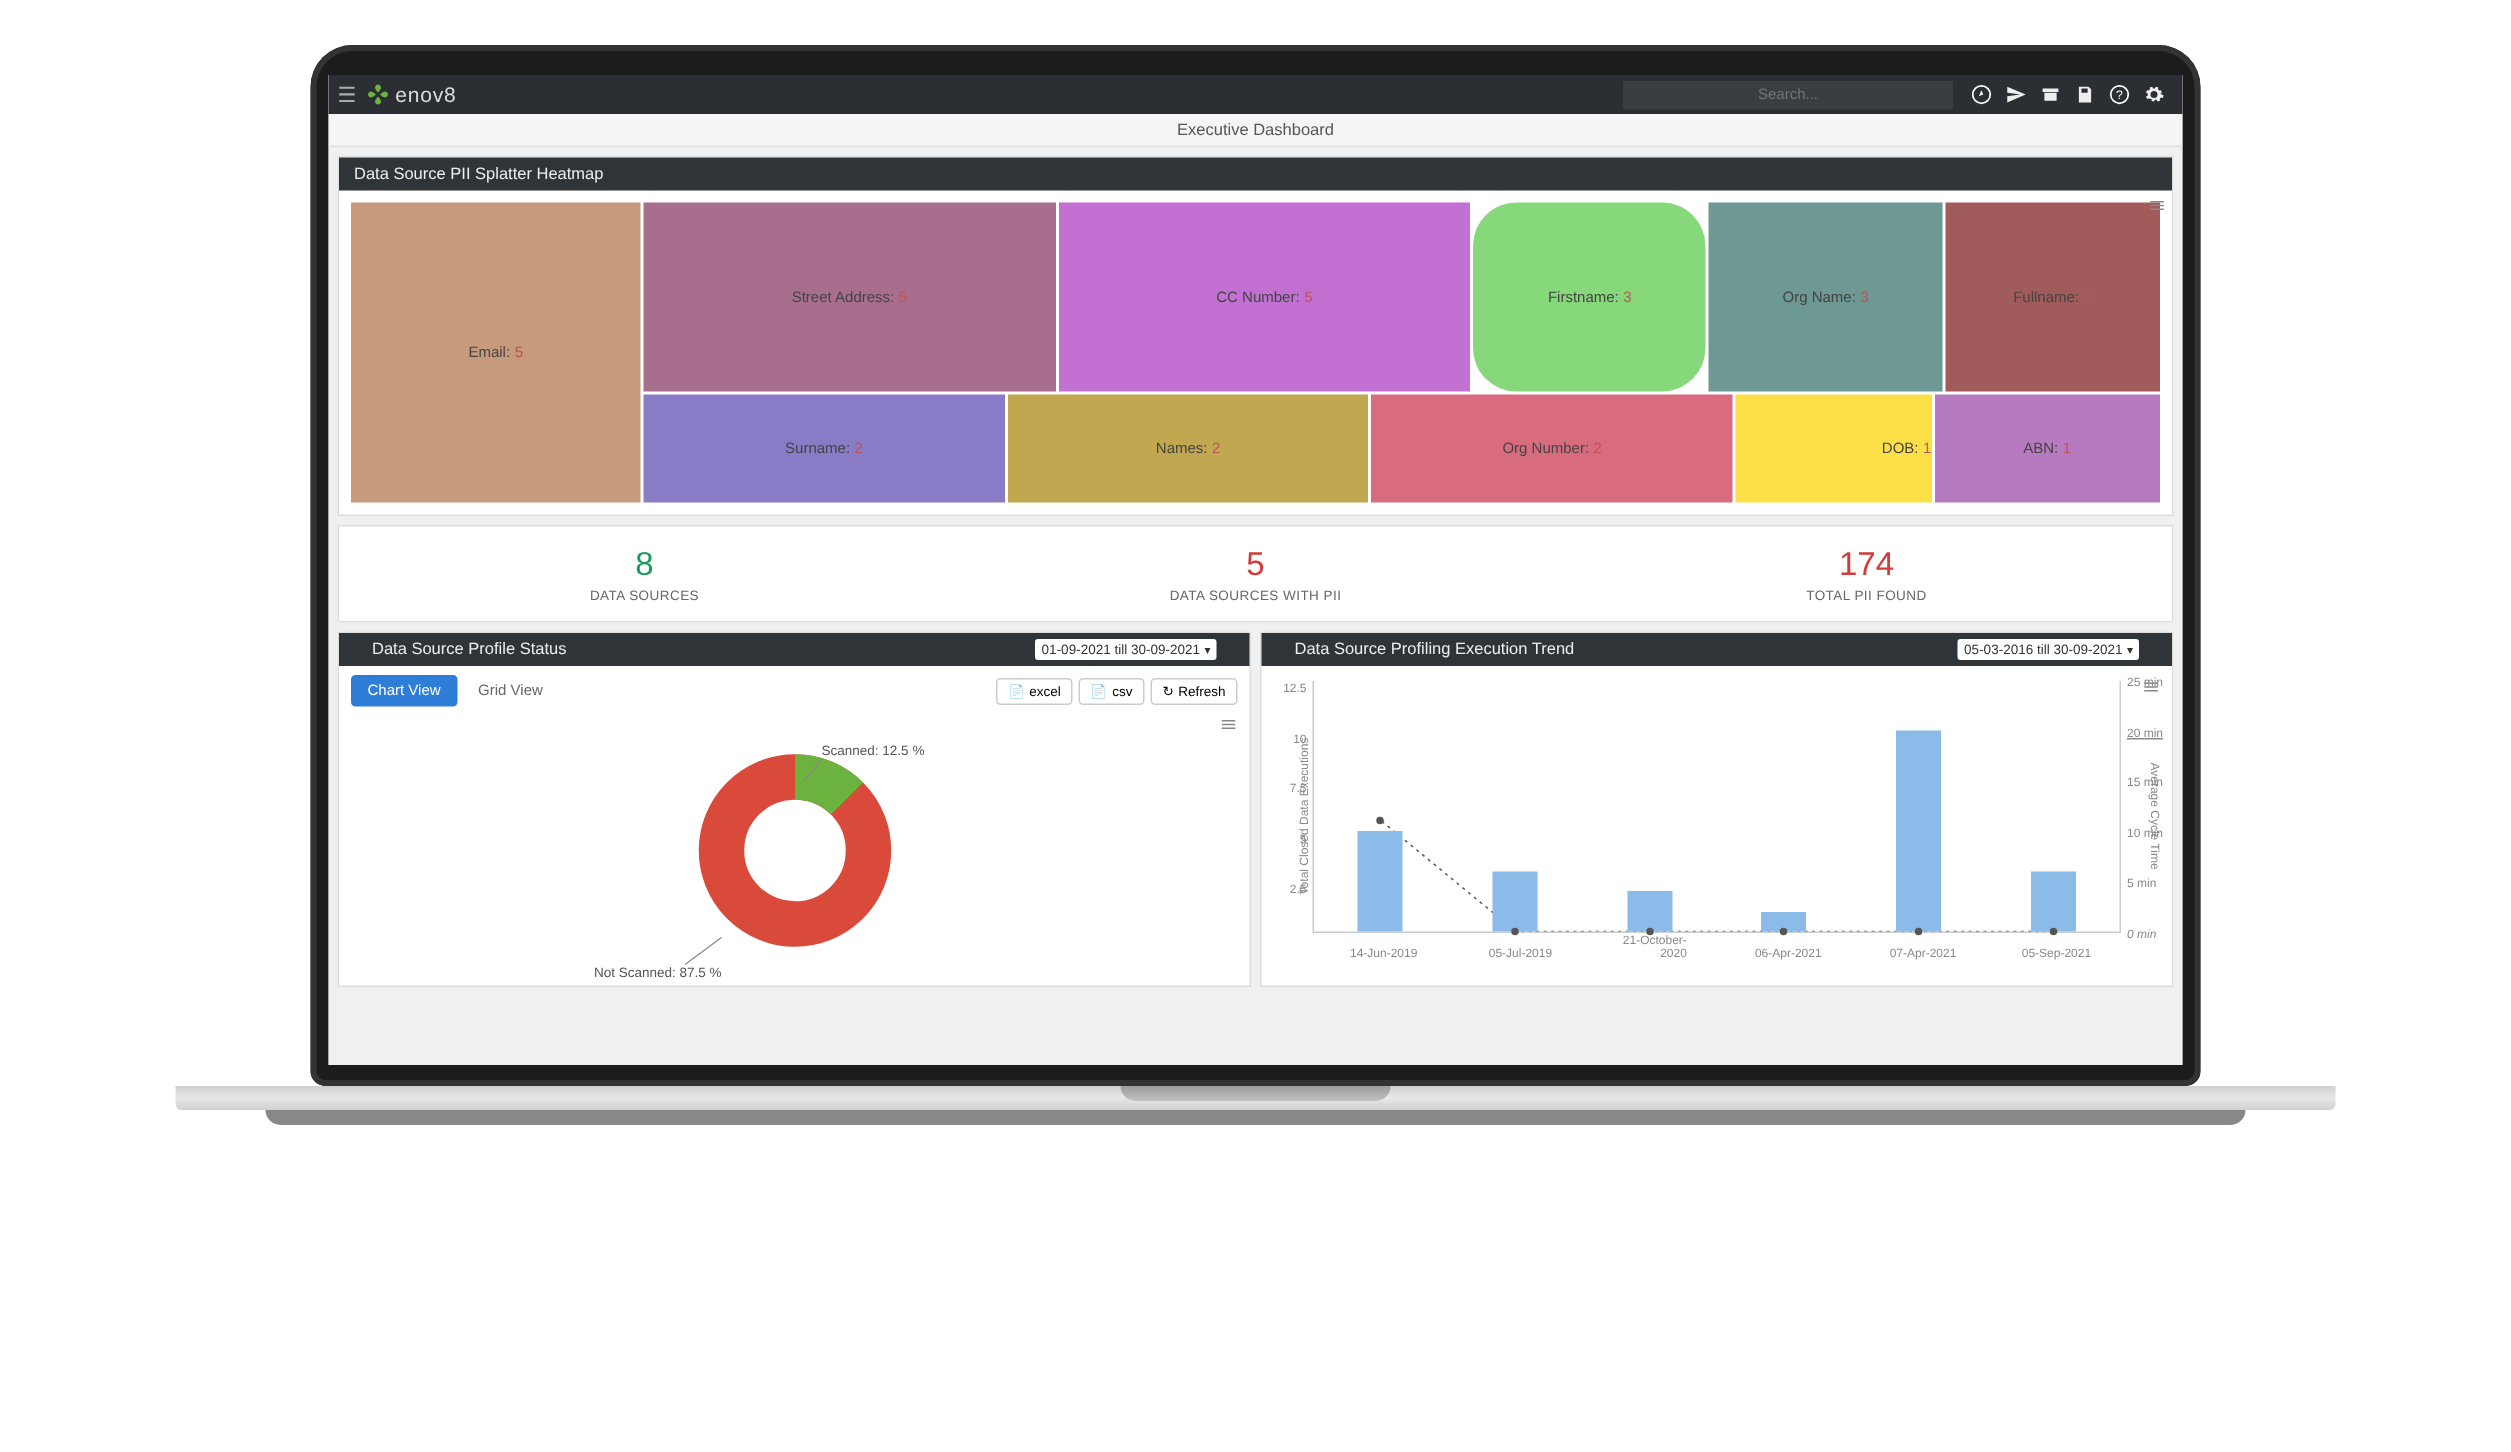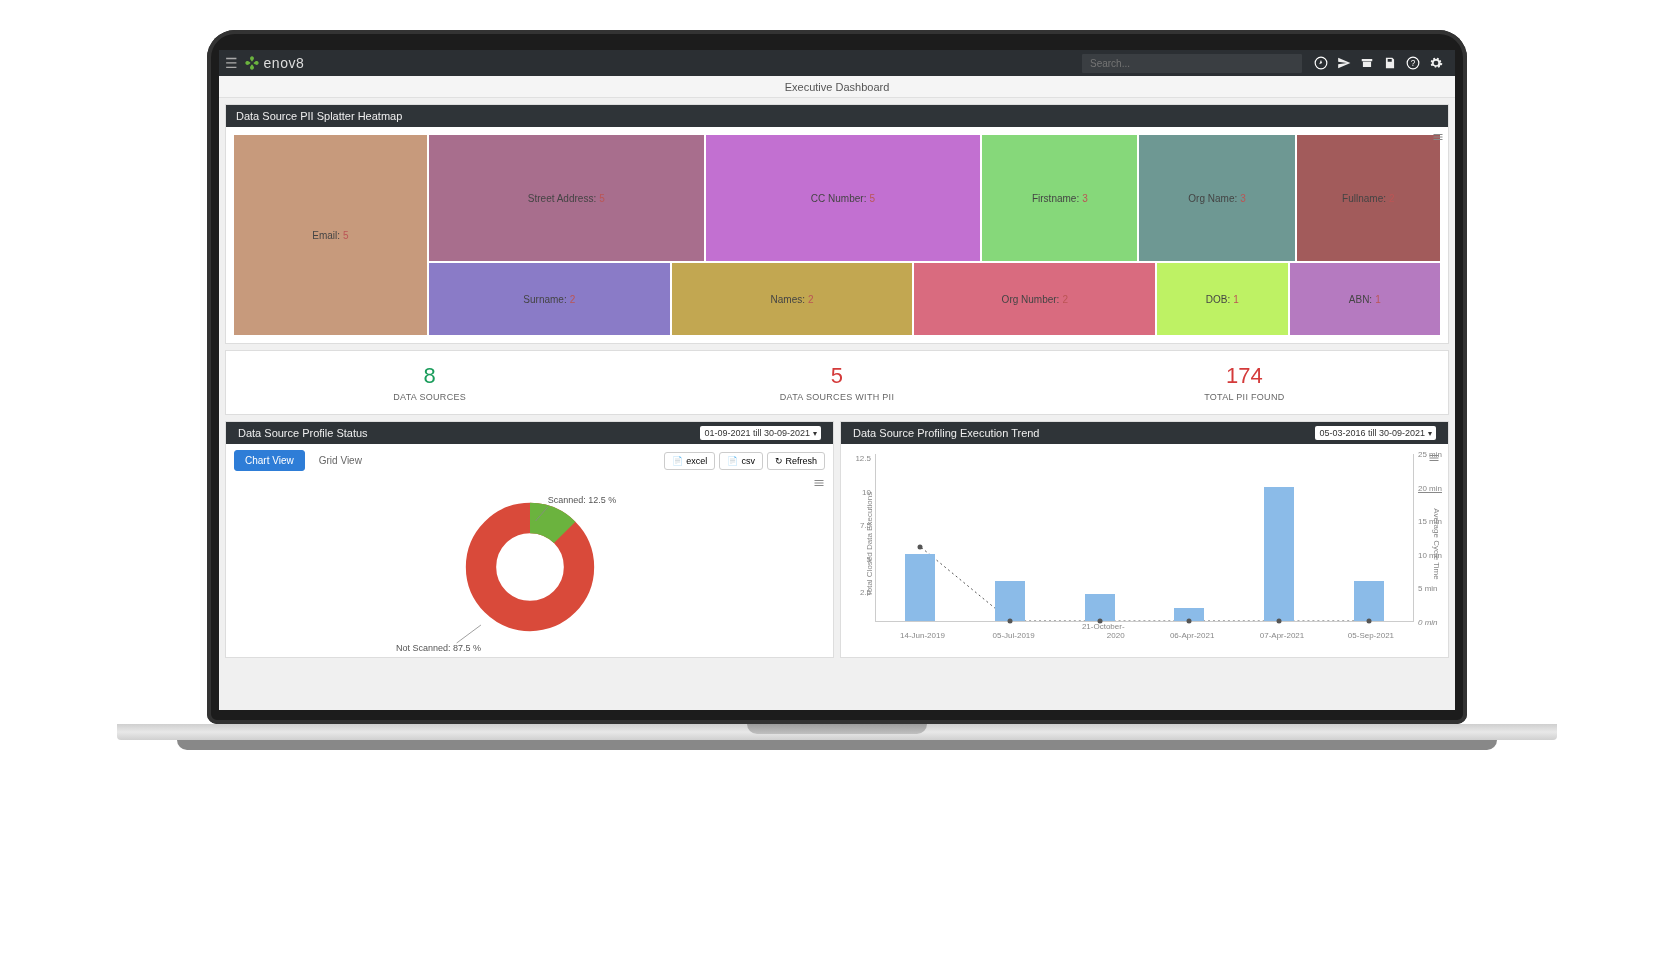--- a/index.html
+++ b/index.html
@@ -10,21 +10,21 @@
     .base{height:30px;position:relative}
     .base-top{height:16px;background:linear-gradient(#cfcfcf,#e8e8e8 50%,#d0d0d0);border-radius:0 0 4px 4px;position:relative;width:1440px;left:-90px}
     .base-notch{position:absolute;left:50%;transform:translateX(-50%);top:0;width:180px;height:10px;border-radius:0 0 12px 12px;background:linear-gradient(#9c9c9c,#c0c0c0)}
     .base-bottom{height:10px;width:1320px;margin:0 auto;position:relative;left:-30px;background:#888;border-radius:0 0 40px 40px}
     .topbar{height:26px;background:#2b2f33;display:flex;align-items:center;padding:0 6px;color:#ddd;gap:6px}
     .menu-btn{cursor:pointer;font-size:14px;color:#aaa}
     .logo{display:flex;align-items:center;gap:4px;color:#ddd;font-size:14px;letter-spacing:.5px}
     .logo svg{width:16px;height:16px}
     .logo b{font-weight:400}
     .flex-grow{flex:1}
-    .search{background:#3a3e42;border:none;color:#ddd;font-size:10px;padding:4px 8px;width:220px;border-radius:1px}
+    .search{background:#3a3e42;border:none;color:#ddd;font-size:10px;padding:4px 8px;width:220px;text-align:center;border-radius:1px}
     .ticons{display:flex;gap:9px;align-items:center;padding:0 6px}
     .ticon{width:14px;height:14px;cursor:pointer;color:#eee}
     .ticon svg{width:100%;height:100%;fill:currentColor}
     .subhdr{height:22px;background:#f5f5f5;border-bottom:1px solid #e0e0e0;display:flex;align-items:center;justify-content:center;font-size:11px;color:#555}
     .content{padding:6px;background:#f0f0f0;height:612px}
     .panel{background:#fff;border:1px solid #ddd;margin-bottom:6px}
     .panel-h{background:#2f3438;color:#eee;font-size:11px;padding:5px 10px;display:flex;align-items:center;justify-content:space-between}
     .panel-b{padding:8px;position:relative}
     .treemap{height:200px;display:flex;flex-direction:column;position:relative;gap:2px}
     .tm-row{display:flex;gap:2px;flex:1}
@@ -33,21 +33,21 @@
     .burger{position:absolute;top:4px;right:4px;z-index:2;cursor:pointer;color:#888}
     .burger svg{width:12px;height:12px;fill:currentColor}
     .stats{display:flex;background:#fff;border:1px solid #ddd;margin-bottom:6px}
     .stat{flex:1;text-align:center;padding:12px 6px}
     .stat-v{font-size:22px;font-weight:400}
     .green{color:#1a9c5b}
     .red{color:#d43a3a}
     .stat-l{font-size:9px;color:#666;margin-top:3px;letter-spacing:.3px}
     .row2{display:flex;gap:6px}
     .col{flex:1}
-    .panel2-h{background:#2f3438;color:#eee;font-size:11px;padding:4px 12px;display:flex;align-items:center;justify-content:space-between}
+    .panel2-h{background:#2f3438;color:#eee;font-size:11px;padding:4px 22px;display:flex;align-items:center;justify-content:space-between}
     .date-pick{background:#fff;color:#333;font-size:9px;padding:2px 4px;border-radius:2px;display:flex;align-items:center;gap:3px;cursor:pointer}
     .date-pick::after{content:'▾';font-size:8px}
     .toolbar{display:flex;padding:6px 8px;gap:4px;align-items:center;font-size:10px}
     .btn{padding:4px 10px;border:1px solid #ccc;border-radius:3px;cursor:pointer;background:#fff}
     .btn.primary{background:#2e7dd7;color:#fff;border-color:#2e7dd7}
     .btn.link{border:none;background:none;color:#666}
     .btn.sm{padding:3px 7px;font-size:9px;display:flex;align-items:center;gap:3px}
     .chart-area{height:180px;position:relative}
     .donut-wrap{position:relative;width:100%;height:100%}
     .donut-lbl{position:absolute;font-size:9px;color:#555}
@@ -128,21 +128,21 @@
                   <div style="flex: 1 1 0%; display: flex; flex-direction: column; gap: 2px;">
                     <div class="tm-row" style="flex: 1.4 1 0%;">
                       <div class="tm-cell" style="flex: 23 1 0%; background: rgb(168, 110, 141);">
                         <span>Street Address:</span>
                         <span class="cnt" style="color:#b55">5</span>
                       </div>
                       <div class="tm-cell" style="flex: 23 1 0%; background: rgb(194, 112, 209);">
                         <span>CC Number:</span>
                         <span class="cnt" style="color:#b55">5</span>
                       </div>
-                      <div class="tm-cell" style="flex: 13 1 0%; background: rgb(134, 216, 122);">
+                      <div class="tm-cell" style="flex: 13 1 0%; background: rgb(134, 216, 122); border-radius: 29px;">
                         <span>Firstname:</span>
                         <span class="cnt" style="color:#b55">3</span>
                       </div>
                       <div class="tm-cell" style="flex: 13 1 0%; background: rgb(110, 152, 147);">
                         <span>Org Name:</span>
                         <span class="cnt" style="color:#b55">3</span>
                       </div>
                       <div class="tm-cell" style="flex: 12 1 0%; background: rgb(162, 91, 91);">
                         <span>Fullname:</span>
                         <span class="cnt" style="color:#b55">2</span>
@@ -154,21 +154,21 @@
                         <span class="cnt" style="color:#b55">2</span>
                       </div>
                       <div class="tm-cell" style="flex: 24 1 0%; background: rgb(194, 167, 81);">
                         <span>Names:</span>
                         <span class="cnt" style="color:#b55">2</span>
                       </div>
                       <div class="tm-cell" style="flex: 24 1 0%; background: rgb(217, 107, 127);">
                         <span>Org Number:</span>
                         <span class="cnt" style="color:#b55">2</span>
                       </div>
-                      <div class="tm-cell" style="flex: 13 1 0%; background: #bef264;">
+                      <div class="tm-cell" style="flex: 13 1 0%; background: #fde047; justify-content: flex-end;">
                         <span>DOB:</span>
                         <span class="cnt" style="color:#b55">1</span>
                       </div>
                       <div class="tm-cell" style="flex: 15 1 0%; background: rgb(181, 122, 192);">
                         <span>ABN:</span>
                         <span class="cnt" style="color:#b55">1</span>
                       </div>
                     </div>
                   </div>
                 </div>

